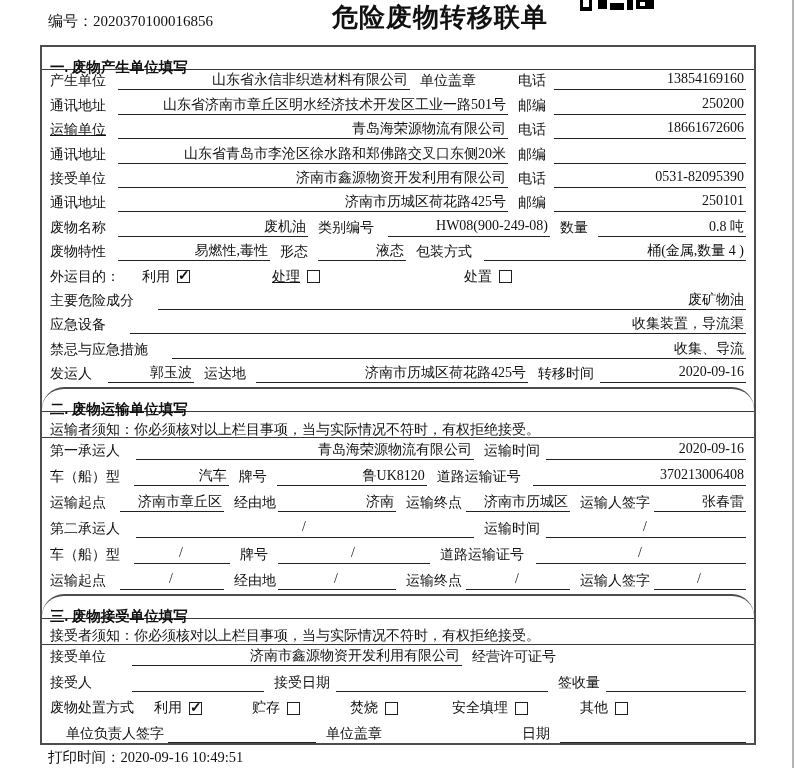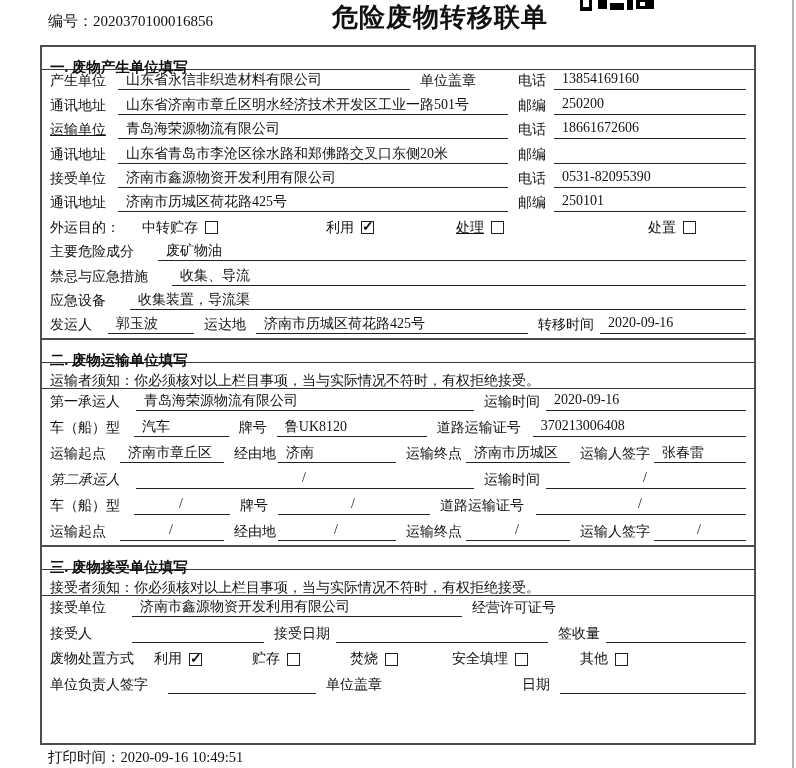--- a/index.html
+++ b/index.html
@@ -12,39 +12,39 @@
   .serial{position:absolute;left:48px;top:12px;font-size:15px;white-space:nowrap;}
   .form-title{position:absolute;left:332px;top:0px;margin:0;font-size:26px;font-weight:700;letter-spacing:1px;white-space:nowrap;}
   .qr-frag{position:absolute;left:580px;top:0;width:74px;height:11px;}
   .page-edge-line{position:absolute;top:0;bottom:0;right:2px;width:2px;background:#b4b4b4;}
   
   .form-table{
     position:absolute;left:40px;top:45px;width:716px;height:700px;
     border:2px solid #4d4d4d;box-sizing:border-box;background:#fff;
   }
   .section{box-sizing:border-box;}
-  .section + .section{border-top:2px solid #4d4d4d;}
+  .section + .section{border-top:2px solid #4d4d4d;border-radius:22px;}
   .sec-hdr{
     height:23px;box-sizing:border-box;padding:18px 8px 0 8px;
     font-weight:700;font-size:14.5px;border-bottom:1.6px solid #3a3a3a;
     display:flex;align-items:center;
   }
   .frow{
     display:flex;align-items:flex-end;box-sizing:border-box;
     padding:0 8px 4px 8px;font-size:14px;white-space:nowrap;overflow:hidden;
   }
   .s1 .frow{height:24.4px;}
   .s2 .frow{height:26px;}
   .s3 .frow{height:25.5px;}
   .frow.note{border-bottom:1.4px solid #3a3a3a;align-items:center;padding-bottom:2px;}
   .lbl{flex:0 0 auto;padding:0 4px 0 10px;box-sizing:border-box;margin-top:12px;}
   .frow > .lbl:first-child{padding-left:0;}
   .val{
     display:inline-block;box-sizing:border-box;min-height:19px;
-    border-bottom:1.5px solid #222222;padding:0 2px 0 8px;overflow:hidden;
+    border-bottom:1.5px solid #222222;padding:0 2px 0 8px;overflow:hidden;text-align:right;
   }
   .val.ctr{text-align:center;padding-left:0;}
   .grow{flex:1 1 0;}
   .chk{display:inline-flex;align-items:center;flex:0 0 auto;box-sizing:border-box;}
   .chklbl{padding-right:7px;}
   .box{
     display:inline-block;width:13px;height:13px;box-sizing:border-box;
     border:1.6px solid #1f1f1f;position:relative;background:#fff;
   }
   .box.checked::after{
@@ -105,49 +105,61 @@
         <span class="lbl" style="width: 46px;">电话</span>
         <span class="val" style="width: 192px;">0531-82095390</span>
       </div>
       <div class="frow">
         <span class="lbl" style="width: 68px;">通讯地址</span>
         <span class="val grow">济南市历城区荷花路425号</span>
         <span class="lbl" style="width: 46px;">邮编</span>
         <span class="val" style="width: 192px;">250101</span>
       </div>
       <div class="frow">
+        <span class="lbl" style="width: 68px;">废物名称</span>
+        <span class="val" style="width: 190px;">废机油</span>
+        <span class="lbl" style="width: 80px;">类别编号</span>
+        <span class="val" style="width: 162px;">HW08(900-249-08)</span>
+        <span class="lbl" style="width: 48px;">数量</span>
+        <span class="val grow">0.8 吨</span>
+      </div>
+      <div class="frow">
+        <span class="lbl" style="width: 68px;">废物特性</span>
+        <span class="val" style="width: 152px;">易燃性,毒性</span>
+        <span class="lbl" style="width: 48px;">形态</span>
+        <span class="val" style="width: 88px;">液态</span>
+        <span class="lbl" style="width: 78px;">包装方式</span>
+        <span class="val grow">桶(金属,数量  4 )</span>
+      </div>
+      <div class="frow">
         <span class="lbl" style="width: 92px;">外运目的：</span>
-        <span class="chk" style="width: 184px;">
-          <span class="chklbl">中转贮存</span>
-          <span class="box"></span>
-        </span>
         <span class="chk" style="width: 130px;">
           <span class="chklbl">利用</span>
           <span class="box checked"></span>
         </span>
         <span class="chk" style="width: 192px; text-decoration: underline;">
           <span class="chklbl">处理</span>
           <span class="box"></span>
         </span>
         <span class="chk grow">
           <span class="chklbl">处置</span>
           <span class="box"></span>
         </span>
       </div>
       <div class="frow">
         <span class="lbl" style="width: 108px;">主要危险成分</span>
         <span class="val grow">废矿物油</span>
       </div>
       <div class="frow">
+        <span class="lbl" style="width: 80px;">应急设备</span>
+        <span class="val grow">收集装置，导流渠</span>
+      </div>
+      <div class="frow">
         <span class="lbl" style="width: 122px;">禁忌与应急措施</span>
         <span class="val grow">收集、导流</span>
-      </div>
-      <div class="frow">
-        <span class="lbl" style="width: 80px;">应急设备</span>
-        <span class="val grow">收集装置，导流渠</span>
       </div>
       <div class="frow">
         <span class="lbl" style="width: 58px;">发运人</span>
         <span class="val" style="width: 86px;">郭玉波</span>
         <span class="lbl" style="width: 62px;">运达地</span>
         <span class="val" style="width: 272px;">济南市历城区荷花路425号</span>
         <span class="lbl" style="width: 72px;">转移时间</span>
         <span class="val grow">2020-09-16</span>
       </div>
     </div>
@@ -174,21 +186,21 @@
         <span class="lbl" style="width: 70px;">运输起点</span>
         <span class="val" style="width: 104px;">济南市章丘区</span>
         <span class="lbl" style="width: 54px;">经由地</span>
         <span class="val" style="width: 118px;">济南</span>
         <span class="lbl" style="width: 70px;">运输终点</span>
         <span class="val" style="width: 104px;">济南市历城区</span>
         <span class="lbl" style="width: 84px;">运输人签字</span>
         <span class="val grow">张春雷</span>
       </div>
       <div class="frow">
-        <span class="lbl" style="width: 86px; font-style: italic;">第二承运人</span>
+        <span class="lbl" style="width: 86px;">第二承运人</span>
         <span class="val ctr" style="width: 338px;">/</span>
         <span class="lbl" style="width: 72px;">运输时间</span>
         <span class="val ctr grow">/</span>
       </div>
       <div class="frow">
         <span class="lbl" style="width: 84px;">车（船）型</span>
         <span class="val ctr" style="width: 96px;">/</span>
         <span class="lbl" style="width: 48px;">牌号</span>
         <span class="val ctr" style="width: 152px;">/</span>
         <span class="lbl" style="width: 106px;">道路运输证号</span>
@@ -240,21 +252,21 @@
         <span class="chk" style="width: 128px; margin-top: 20px;">
           <span class="chklbl">安全填埋</span>
           <span class="box"></span>
         </span>
         <span class="chk grow">
           <span class="chklbl">其他</span>
           <span class="box"></span>
         </span>
       </div>
       <div class="frow">
-        <span class="lbl" style="width: 118px;">单位负责人签字</span>
+        <span class="lbl" style="width: 118px; text-align: right;">单位负责人签字</span>
         <span class="val" style="width: 148px;"></span>
         <span class="lbl" style="width: 196px;">单位盖章</span>
         <span class="lbl" style="width: 48px;">日期</span>
         <span class="val grow"></span>
       </div>
     </div>
   </div>
 
 <div class="print-time"><span>打印时间：</span><span>2020-09-16 10:49:51</span></div>
 

